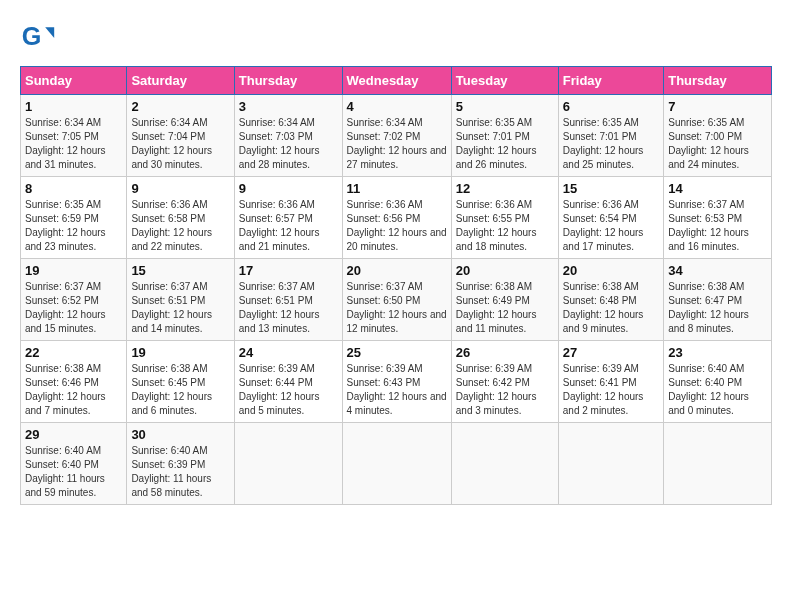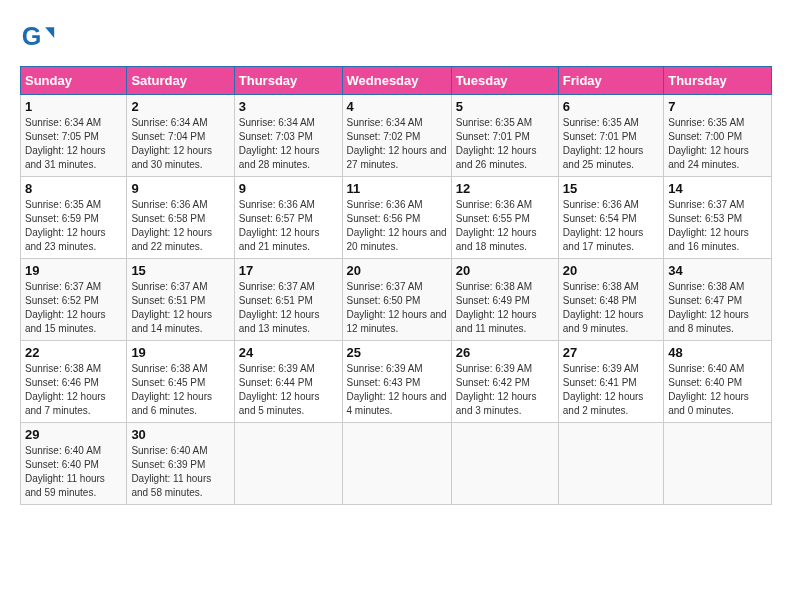--- a/index.html
+++ b/index.html
@@ -337,21 +337,21 @@
   </td>
         <td>
     <span class="day-number">27</span>
     <div class="day-info">
       Sunrise: 6:39 AM<br>
       Sunset: 6:41 PM<br>
       Daylight: 12 hours and 2 minutes.
     </div>
   </td>
         <td>
-    <span class="day-number">48</span>
+    <span class="day-number">23</span>
     <div class="day-info">
       Sunrise: 6:40 AM<br>
       Sunset: 6:40 PM<br>
       Daylight: 12 hours and 0 minutes.
     </div>
   </td>
       </tr>
       <tr>
         <td>
     <span class="day-number">29</span>

